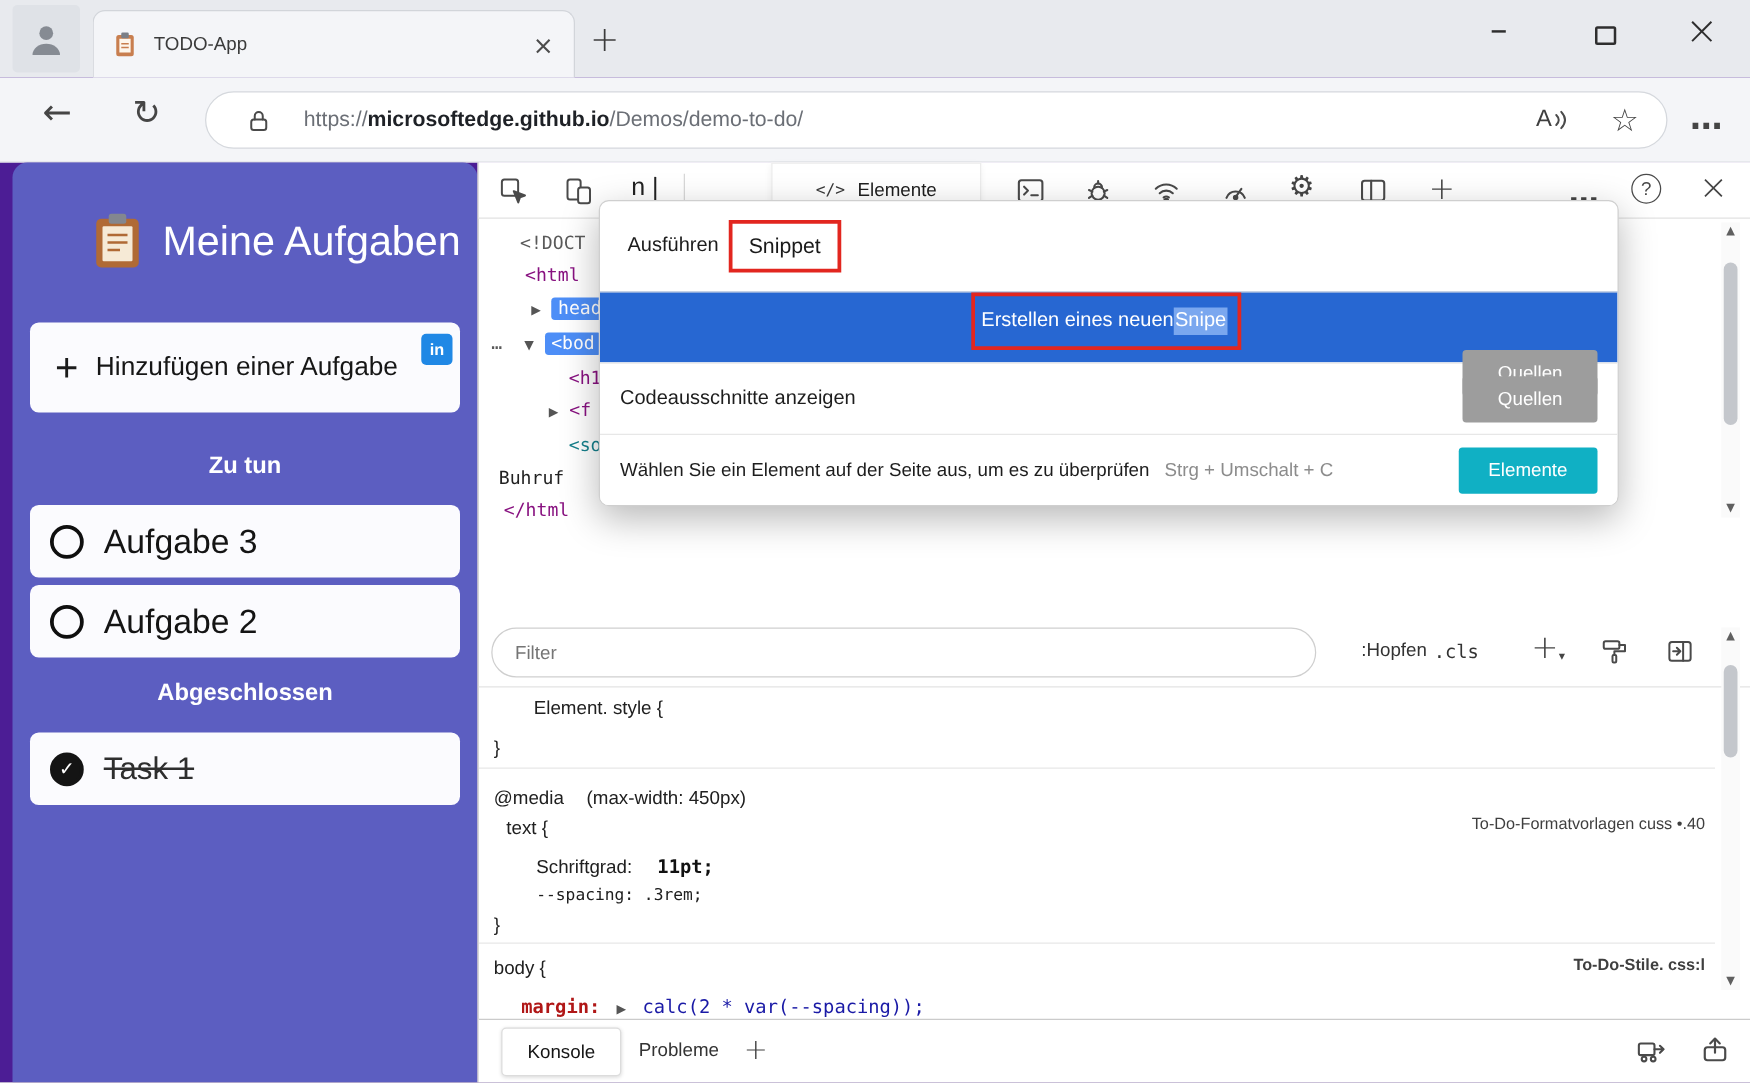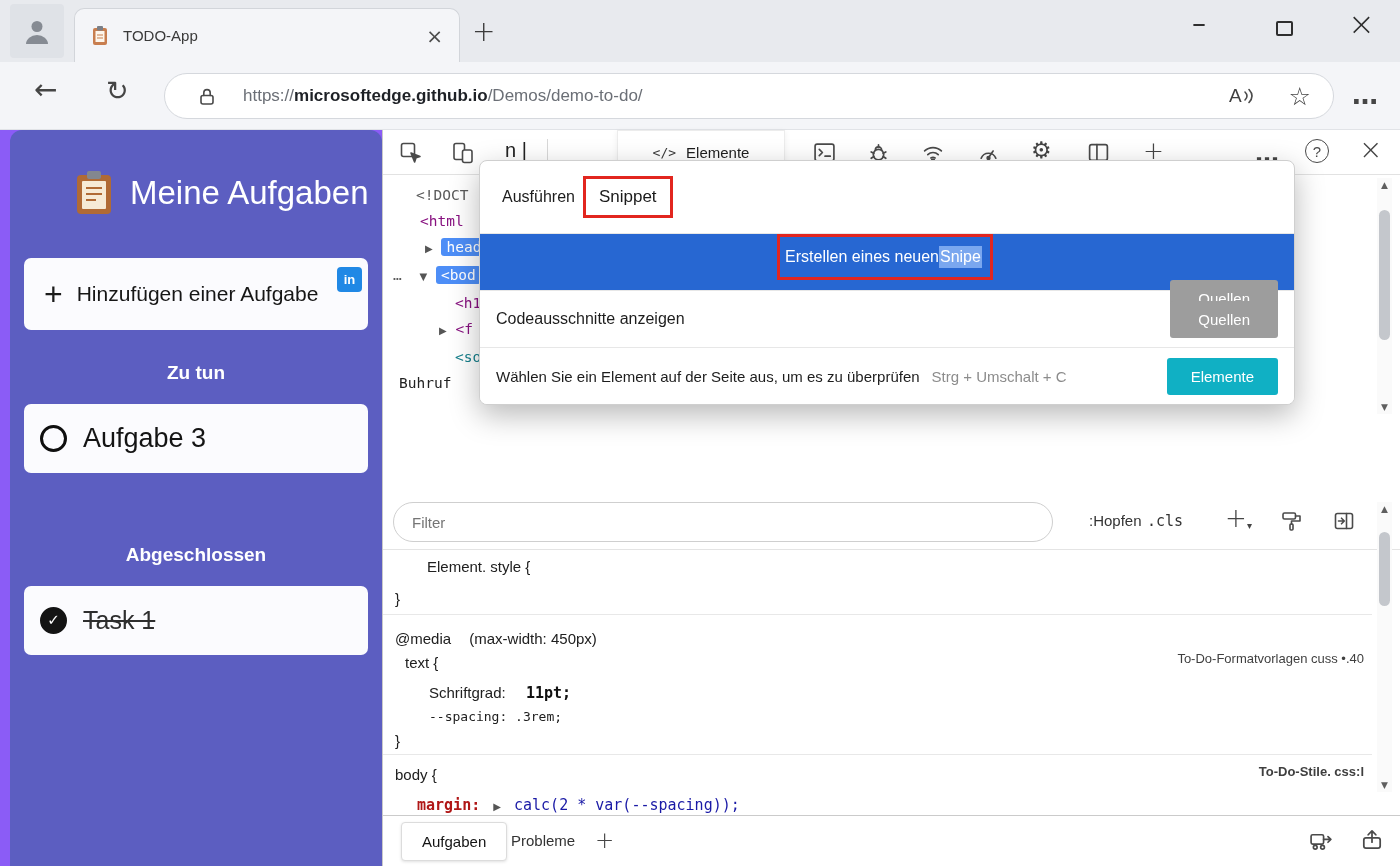--- a/index.html
+++ b/index.html
@@ -1,17 +1,17 @@
 <!DOCTYPE html>
 <html><head>
 <meta charset="utf-8">
 <style>
   * { box-sizing: border-box; }
   html,body { margin:0; padding:0; background:#d8d8d8; }
-  .stage { position:relative; width:1400px; height:866px; background:#8b5cf6; overflow:hidden;
+  .stage { position:relative; width:1400px; height:866px; background:#4c1d95; overflow:hidden;
            font-family:"Liberation Sans", sans-serif; color:#202020; }
   .abs { position:absolute; }
   .icn { font-family:"DejaVu Sans", sans-serif; color:#454545; line-height:1; }
 
   
   .titlebar { position:absolute; left:0; top:0; width:1400px; height:62px; background:#e8eaee; }
   .avatarbox { position:absolute; left:10px; top:4px; width:54px; height:54px; background:#dfe2e7;
                border-radius:4px; display:flex; align-items:center; justify-content:center; }
   .tab { position:absolute; left:74px; top:8px; width:386px; height:54px; background:#f4f5f8;
          border:1px solid #d2d5da; border-bottom:none; border-radius:10px 10px 0 0;
@@ -38,21 +38,21 @@
   .todo-title { position:absolute; left:120px; top:44px; font-size:33px; font-weight:500; color:#fff; }
   .card { position:absolute; left:14px; width:344px; background:#fbfbfe; border-radius:7px;
           display:flex; align-items:center; color:#141414; }
   .addcard { top:128px; height:72px; padding-left:20px; }
   .addplus { font-size:32px; font-weight:300; margin-right:14px; color:#1b1b1b; }
   .addlabel { font-size:21px; color:#161616; }
   .inbadge { position:absolute; right:6px; top:9px; width:25px; height:25px; background:#2088e5;
              border-radius:4px; color:#fff; font-size:13px; font-weight:700;
              display:flex; align-items:center; justify-content:center; }
   .sec { position:absolute; left:0; width:100%; text-align:center; font-size:19px; font-weight:700; color:#fff; }
-  .taskcard { height:69px; padding-left:16px; }
+  .taskcard { height:58px; padding-left:16px; }
   .circle { width:27px; height:27px; border:3px solid #0f0f0f; border-radius:50%; margin-right:16px; flex:0 0 auto; }
   .circle.done { background:#141414; border-color:#141414; color:#fff; display:flex; align-items:center;
                  justify-content:center; font-size:17px; }
   .tasklabel { font-size:27px; color:#141414; }
   .donelabel { font-size:25px; color:#2e2e2e; text-decoration:line-through; }
 
   
   .devtools { position:absolute; left:382px; top:130px; width:1018px; height:736px; background:#fff;
               border-left:1px solid #c9c9c9; }
   .dt-toolbar { position:absolute; left:0; top:0; right:0; height:45px; background:#fff; border-bottom:1px solid #e2e2e2; }
@@ -184,20 +184,24 @@
       <span class="addlabel">Hinzufügen einer Aufgabe</span>
       <span class="inbadge">in</span>
     </div>
 
     <div class="sec" style="top:232px;">Zu tun</div>
 
     <div class="card taskcard" style="top:274px;">
       <span class="circle"></span>
       <span class="tasklabel">Aufgabe 3</span>
     </div>
+    <div class="card taskcard" style="top:338px;">
+      <span class="circle"></span>
+      <span class="tasklabel">Aufgabe 2</span>
+    </div>
 
     <div class="sec" style="top:414px;">Abgeschlossen</div>
 
     <div class="card taskcard" style="top:456px;">
       <span class="circle done">
           <span class="icn" style="color:#fff;font-size:15px;">✓</span>
         </span>
       <span class="donelabel">Task 1</span>
     </div>
   </div>
@@ -256,20 +260,21 @@
 
     <div class="dom">
       <div style="padding-left:23px;"><span class="gray">&lt;!DOCT</span></div>
       <div style="padding-left:27px;"><span class="tag">&lt;html</span></div>
       <div style="padding-left:32px;"><span class="tri">▶</span> <span class="chip">head</span></div>
       <div><span class="gray" style="letter-spacing:1px;">…</span> <span class="tri" style="margin-left:8px;">▼</span> <span class="chip">&lt;bod</span></div>
       <div style="padding-left:62px;"><span class="tag">&lt;h1</span></div>
       <div style="padding-left:46px;"><span class="tri">▶</span> <span class="tag">&lt;f</span></div>
       <div style="padding-left:62px;"><span class="tagteal">&lt;so</span></div>
       <div style="padding-left:6px;"><span style="color:#222;">Buhruf</span></div>
+      <div style="padding-left:10px;"><span class="tag">&lt;/html</span></div>
     </div>
 
     <div class="palette">
       <div class="pal-header">
         <span>Ausführen</span>
         <span class="anno querybox"><span>Snippet</span></span>
       </div>
       <div class="pal-row sel">
         <span class="anno rowbox">
             <span>Erstellen eines neuen </span>
@@ -341,21 +346,21 @@
       <span class="thumb" style="top:32px; height:130px;"></span>
       <span class="arr" style="bottom:2px;">▼</span>
     </div>
     <div class="sbar" style="right:8px; top:372px; height:290px;">
       <span class="arr" style="top:2px;">▲</span>
       <span class="thumb" style="top:30px; height:74px;"></span>
       <span class="arr" style="bottom:2px;">▼</span>
     </div>
 
     <div class="drawer">
-      <span class="drawer-tab-active">Aufgaben</span>
+      <span class="drawer-tab-active">Konsole</span>
       <span class="drawer-tab">Probleme</span>
       <span class="abs icn" style="left:212px; top:13px; font-size:23px; font-weight:300;">+</span>
       <svg class="stroke abs" style="right:66px; top:13px;" width="25" height="24" viewBox="0 0 24 22">
         <rect x="2" y="5" width="12" height="9" rx="1.5"></rect>
           <path d="M14 9.5 h7 M18.2 6.8 L21 9.5 L18.2 12.2"></path>
         <circle cx="6" cy="17" r="1.8"></circle>
           <circle cx="13" cy="17" r="1.8"></circle>
       </svg>
       <svg class="stroke abs" style="right:16px; top:12px;" width="24" height="24" viewBox="0 0 22 22">
         <rect x="3.5" y="9" width="15" height="9.5" rx="2"></rect>

